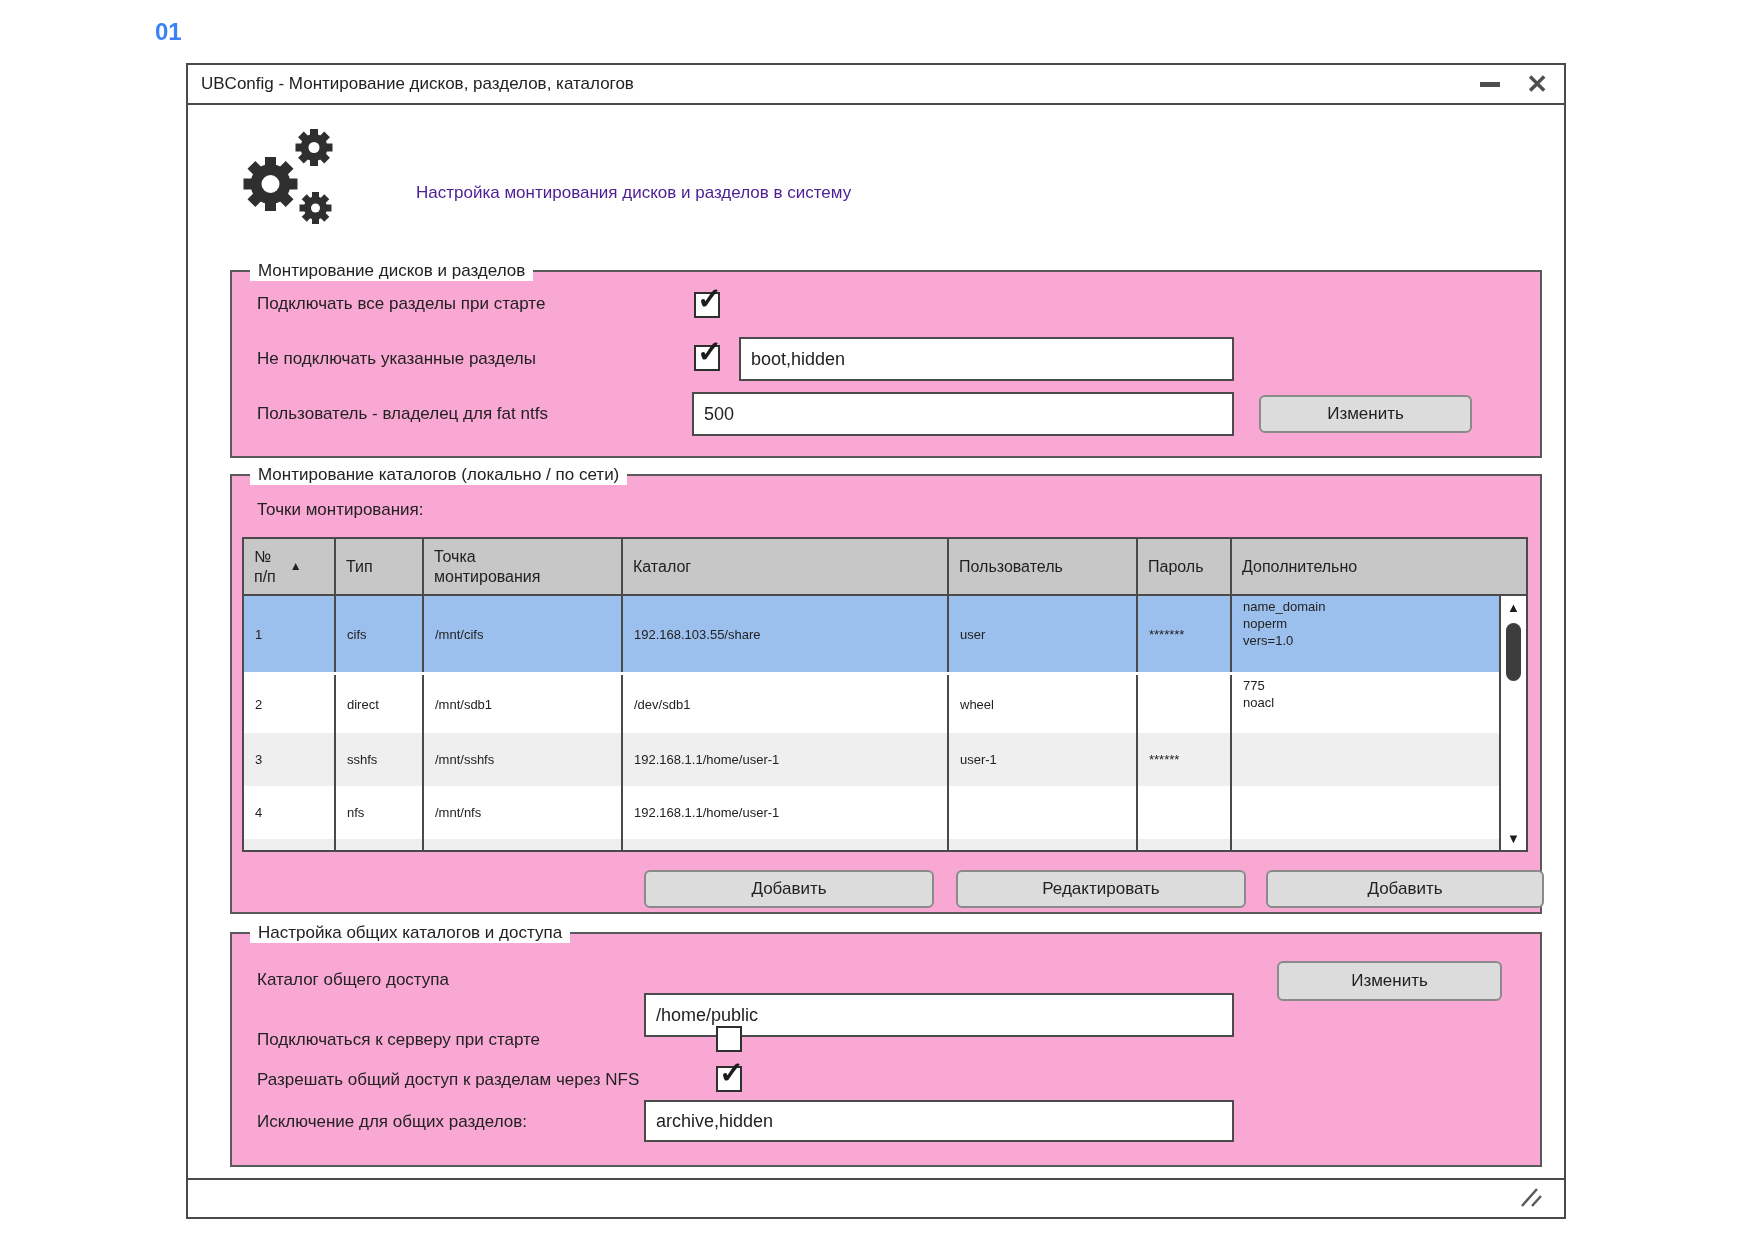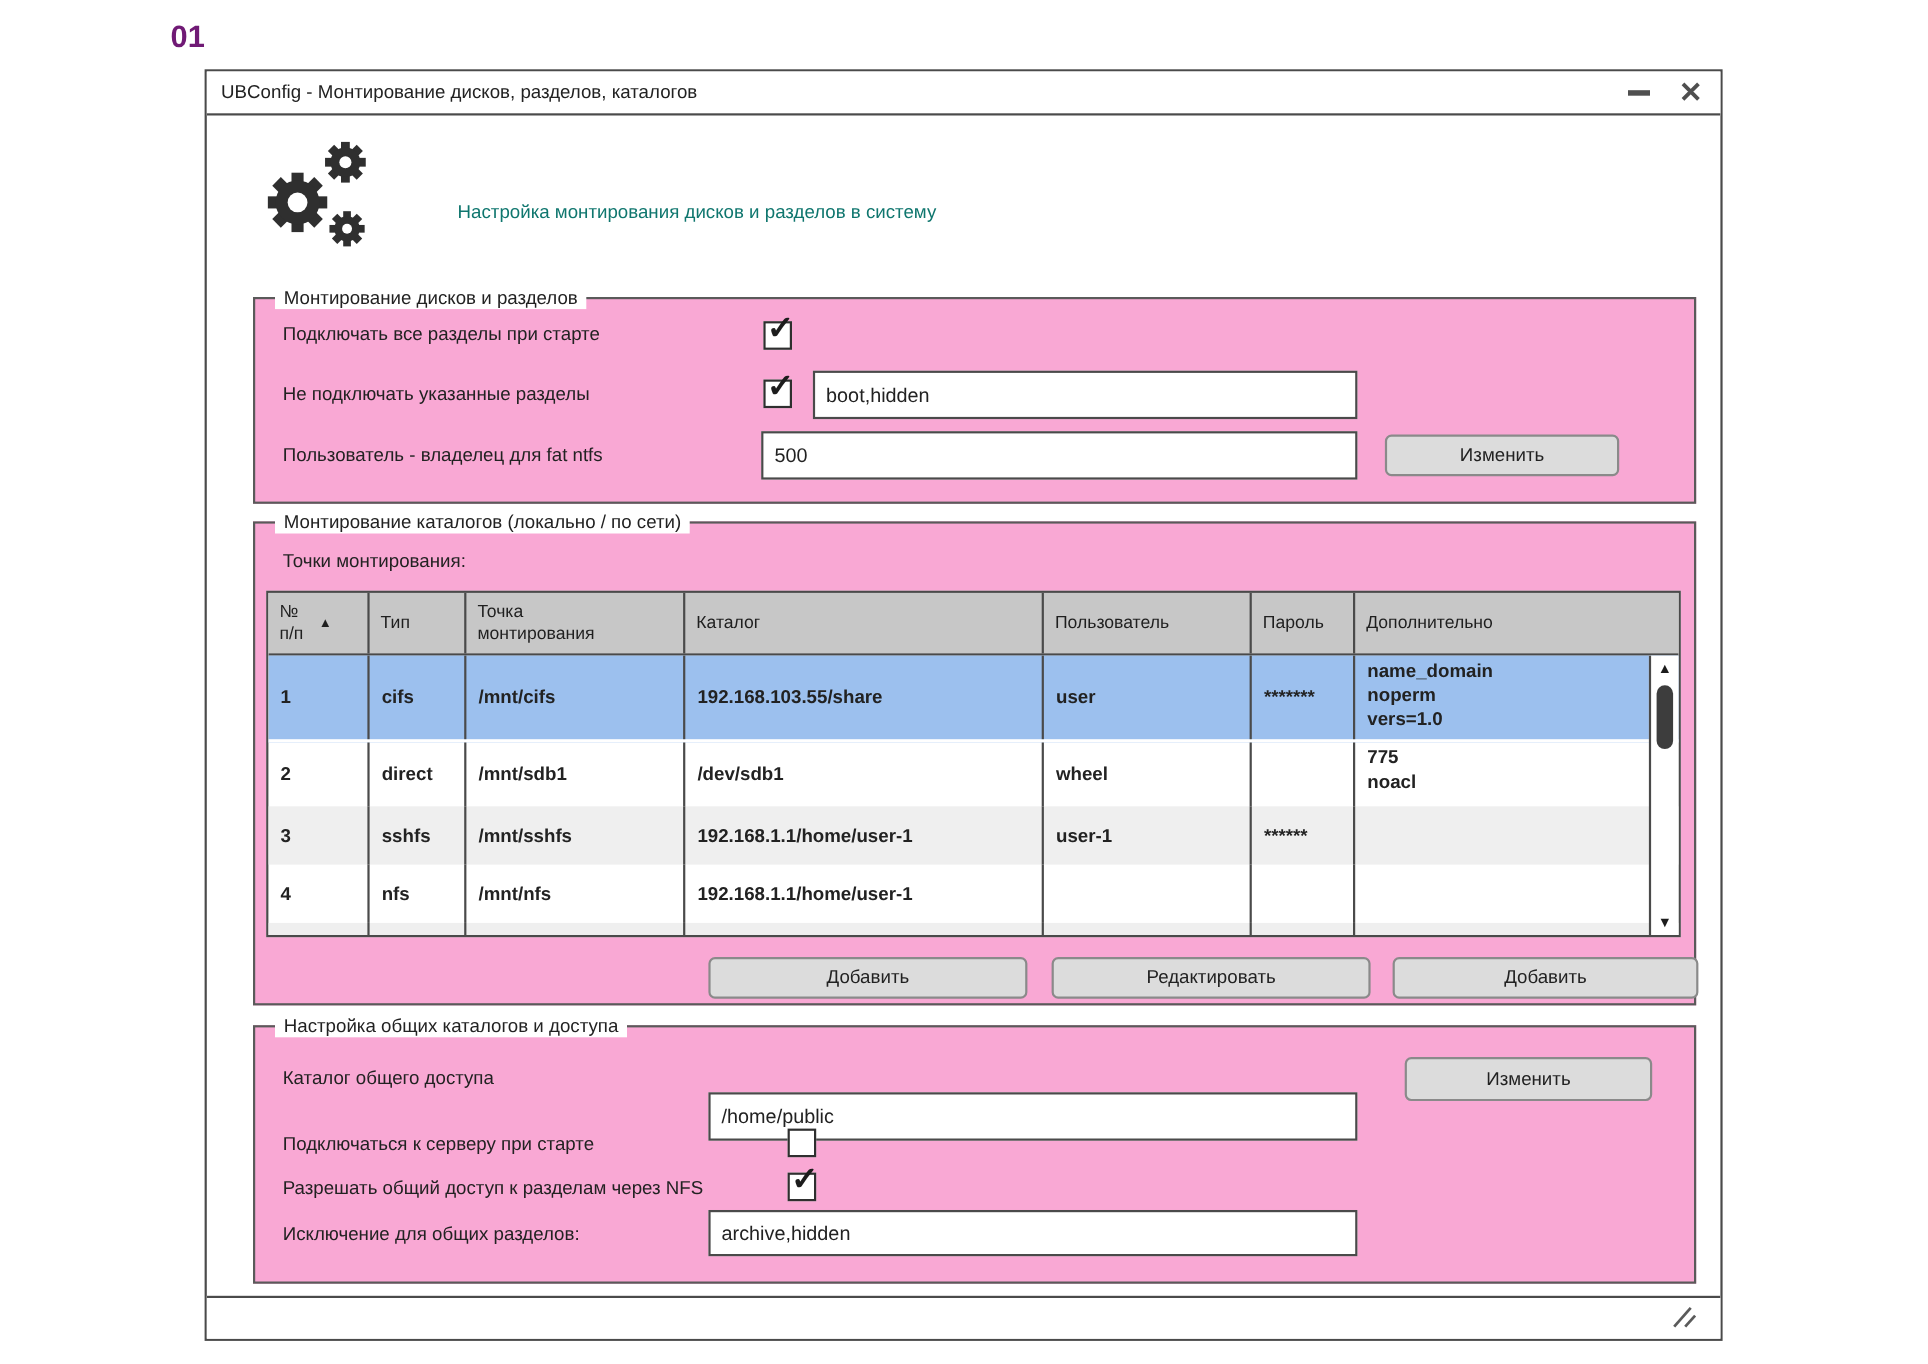--- a/index.html
+++ b/index.html
@@ -2,31 +2,31 @@
 <html><head>
 <meta charset="utf-8">
 <style>
   html,body{margin:0;padding:0;background:#fff;}
   #canvas{
     position:relative;width:1753px;height:1240px;background:#ffffff;
     font-family:"Liberation Sans", sans-serif;color:#2a2a2a;overflow:hidden;
   }
   .abs{position:absolute;}
   
-  .fig-label{left:155px;top:18px;font-size:28px;font-weight:bold;color:#701a75;}
+  .fig-label{left:155px;top:18px;font-size:24px;font-weight:bold;color:#3b82f6;}
   
   .window{left:186px;top:63px;width:1380px;height:1156px;border:2px solid #4a4a4a;background:#fff;box-sizing:border-box;}
   .titlebar{position:absolute;left:0;top:0;right:0;height:38px;border-bottom:2px solid #4a4a4a;display:flex;align-items:center;background:#fff;}
   .title-text{padding-left:13px;font-size:17px;color:#222;}
   .win-controls{margin-left:auto;display:flex;align-items:center;gap:26px;padding-right:16px;}
   .min-dash{width:20px;height:5px;background:#4f4f4f;display:inline-block;}
   .close-x{font-size:26px;color:#4f4f4f;line-height:1;font-weight:bold;}
   
   .gears{left:40px;top:60px;width:118px;height:105px;}
-  .app-caption{left:228px;top:118px;font-size:17px;color:#0f766e;}
+  .app-caption{left:228px;top:118px;font-size:17px;color:#4c1d95;}
   
   .group{position:absolute;left:42px;width:1312px;border:2px solid #5a5a5a;box-sizing:border-box;background:#f9a8d4;}
   .g1{top:205px;height:188px;}
   .g2{top:409px;height:440px;}
   .g3{top:867px;height:235px;}
   .legend{position:absolute;top:-11px;left:18px;background:#fff;padding:0 8px;font-size:17px;color:#222;}
   .lbl{position:absolute;font-size:17px;color:#222;white-space:nowrap;}
   
   .cbx{position:absolute;width:26px;height:26px;border:2px solid #2f2f2f;background:#fff;box-sizing:border-box;}
   .cbx .tick{display:none;position:absolute;left:1px;top:-10px;font-size:30px;font-weight:bold;color:#1c1c1c;line-height:1;}
@@ -38,22 +38,22 @@
   .btn{position:absolute;background:#dcdcdc;border:2px solid #8a8a8a;border-radius:6px;
        font-size:17px;color:#222;display:flex;align-items:center;justify-content:center;box-sizing:border-box;}
   
   .mtable{position:absolute;left:10px;top:61px;width:1286px;height:315px;border:2px solid #4a4a4a;box-sizing:border-box;overflow:hidden;background:#fff;}
   .thead{display:flex;height:57px;background:#c7c7c7;border-bottom:2px solid #4a4a4a;box-sizing:border-box;}
   .th{display:flex;align-items:center;padding-left:10px;font-size:16px;color:#1f1f1f;
       border-right:2px solid #4a4a4a;box-sizing:border-box;white-space:pre-line;line-height:1.25;}
   .th:last-child{border-right:none;flex:1;}
   .sort-arrow{font-size:12px;margin-left:14px;color:#1f1f1f;}
   .trow{display:flex;box-sizing:border-box;}
-  .td{display:flex;align-items:center;padding-left:11px;font-size:17px;color:#222;
-      border-right:2px solid #4a4a4a;box-sizing:border-box;overflow:hidden;font-weight:bold;}
+  .td{display:flex;align-items:center;padding-left:11px;font-size:13px;color:#222;
+      border-right:2px solid #4a4a4a;box-sizing:border-box;overflow:hidden;}
   .td.extra{align-items:flex-start;padding-top:3px;line-height:1.3;}
   .td:last-child{border-right:none;flex:1;}
   .c0{width:92px;} .c1{width:88px;} .c2{width:199px;} .c3{width:326px;} .c4{width:189px;} .c5{width:94px;}
   .row-selected{background:#9cc0ee;border-bottom:3px solid #ffffff;}
   .row-gray{background:#efefef;}
   .partial-row{height:13px;background:#efefef;display:flex;}
   .partial-row .td{height:13px;}
   
   .vscroll{position:absolute;top:57px;right:0;bottom:0;width:27px;border-left:2px solid #4a4a4a;background:#fff;box-sizing:border-box;}
   .vs-up{position:absolute;top:4px;left:0;right:0;text-align:center;font-size:13px;color:#1c1c1c;}

